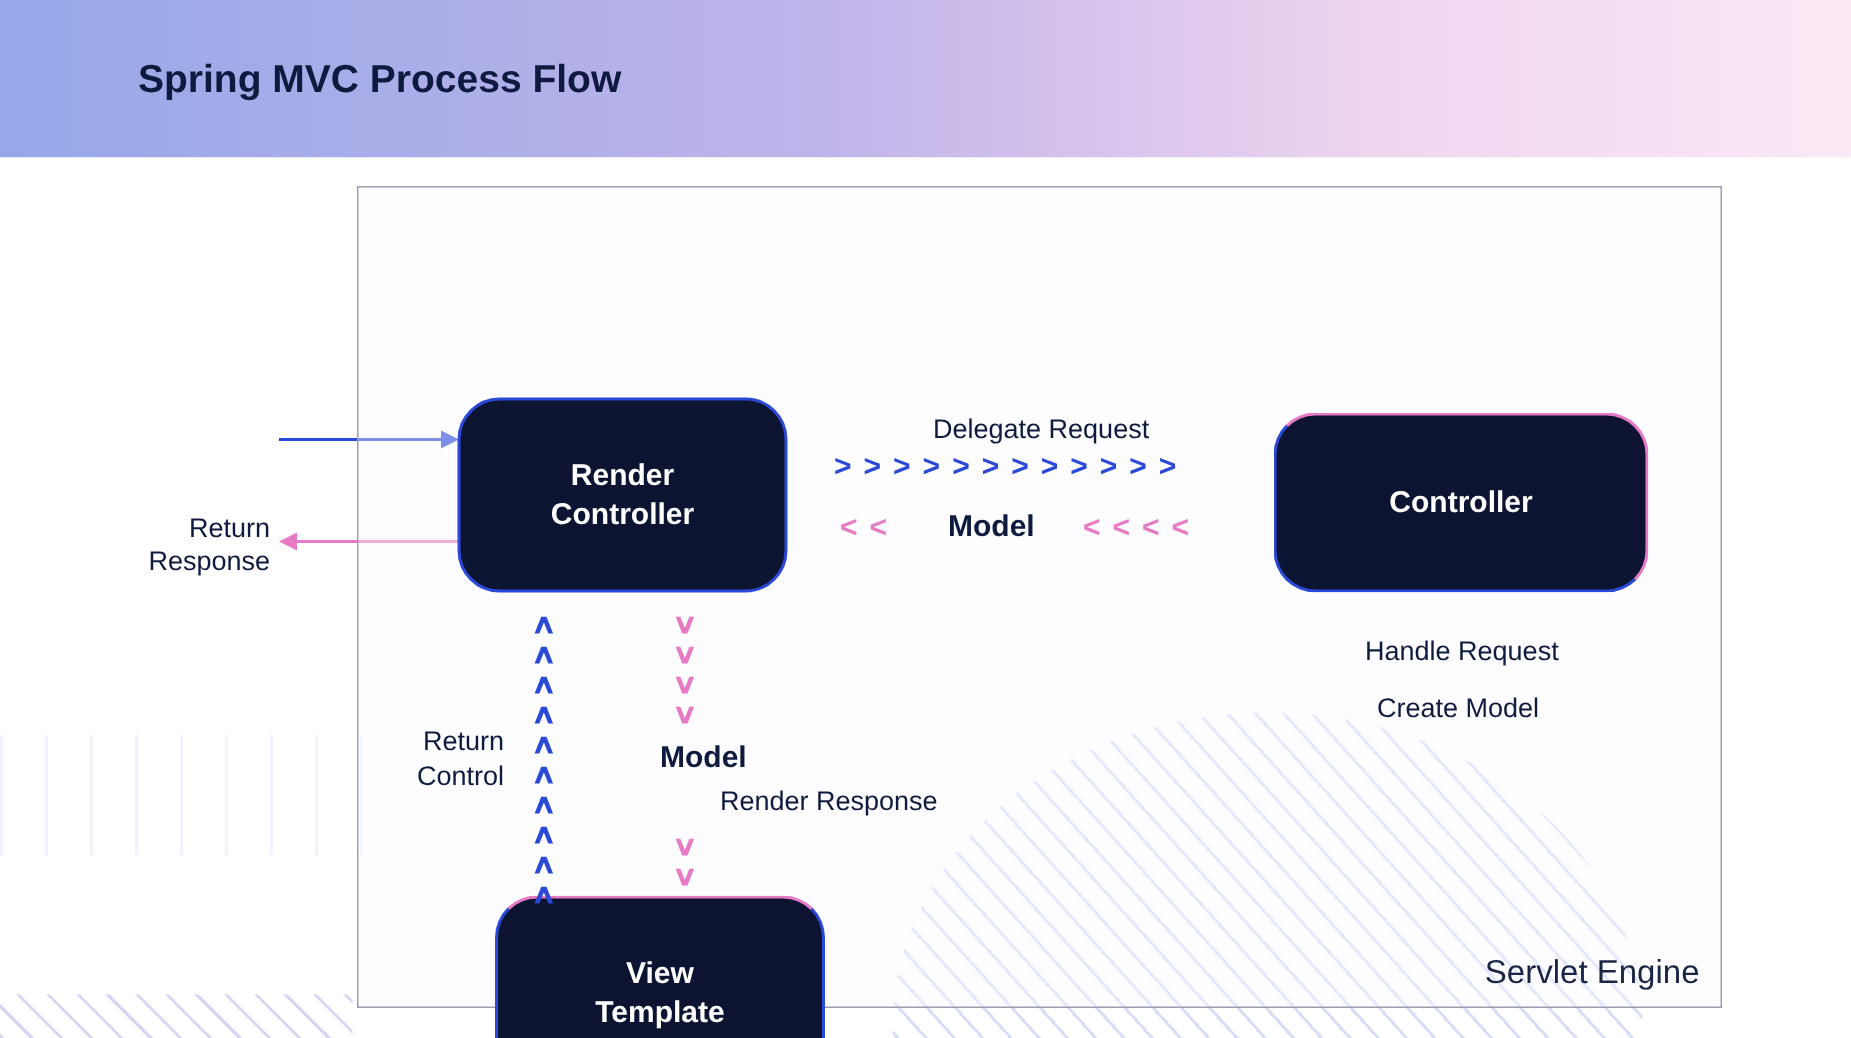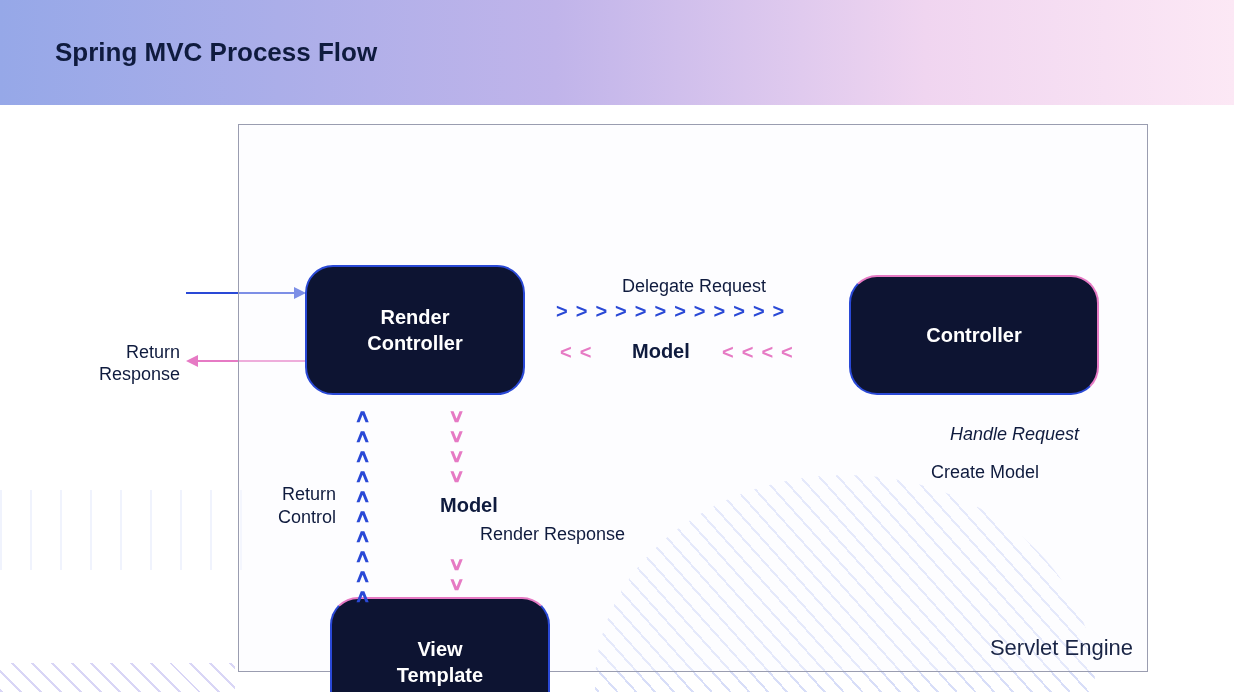--- a/index.html
+++ b/index.html
@@ -10,21 +10,21 @@
     background: #ffffff;
     position: relative;
     overflow: hidden;
   }
   .header {
     width: 100%;
     height: 105px;
     background: linear-gradient(90deg, #96a8e8 0%, #c0b4ea 45%, #f0d5f0 75%, #fce8f5 100%);
     display: flex;
     align-items: center;
-    padding-left: 55px;
+    padding-left: 92px;
   }
   .header h1 {
     color: #0f1b3e;
     font-size: 26px;
     font-weight: 800;
   }
   .diagram-area {
     position: relative;
     width: 100%;
     height: calc(100% - 105px);
@@ -211,22 +211,22 @@
       <span>&lt;</span>
   </div>
   <div class="label label-bold" style="left:632px; top:234px; font-size:20px;">Model</div>
   <div class="chev-row pink" style="left:722px; top:236px;">
     <span>&lt;</span>
       <span>&lt;</span>
       <span>&lt;</span>
       <span>&lt;</span>
   </div>
 
-  <div class="label" style="left:950px; top:318px;font-style:italic;">Handle Request</div>
-  <div class="label" style="left:918px; top:356px;margin-left:13px;">Create Model</div>
+  <div class="label" style="left:910px; top:318px;">Handle Request</div>
+  <div class="label" style="left:918px; top:356px;">Create Model</div>
 
   <div class="label" style="left:278px; top:378px; text-align:right;">
     <span>Return</span><br>
     <span>Control</span>
   </div>
   <div class="chev-col blue" style="left:356px; top:302px;">
     <span>∧</span>
       <span>∧</span>
       <span>∧</span>
       <span>∧</span>

